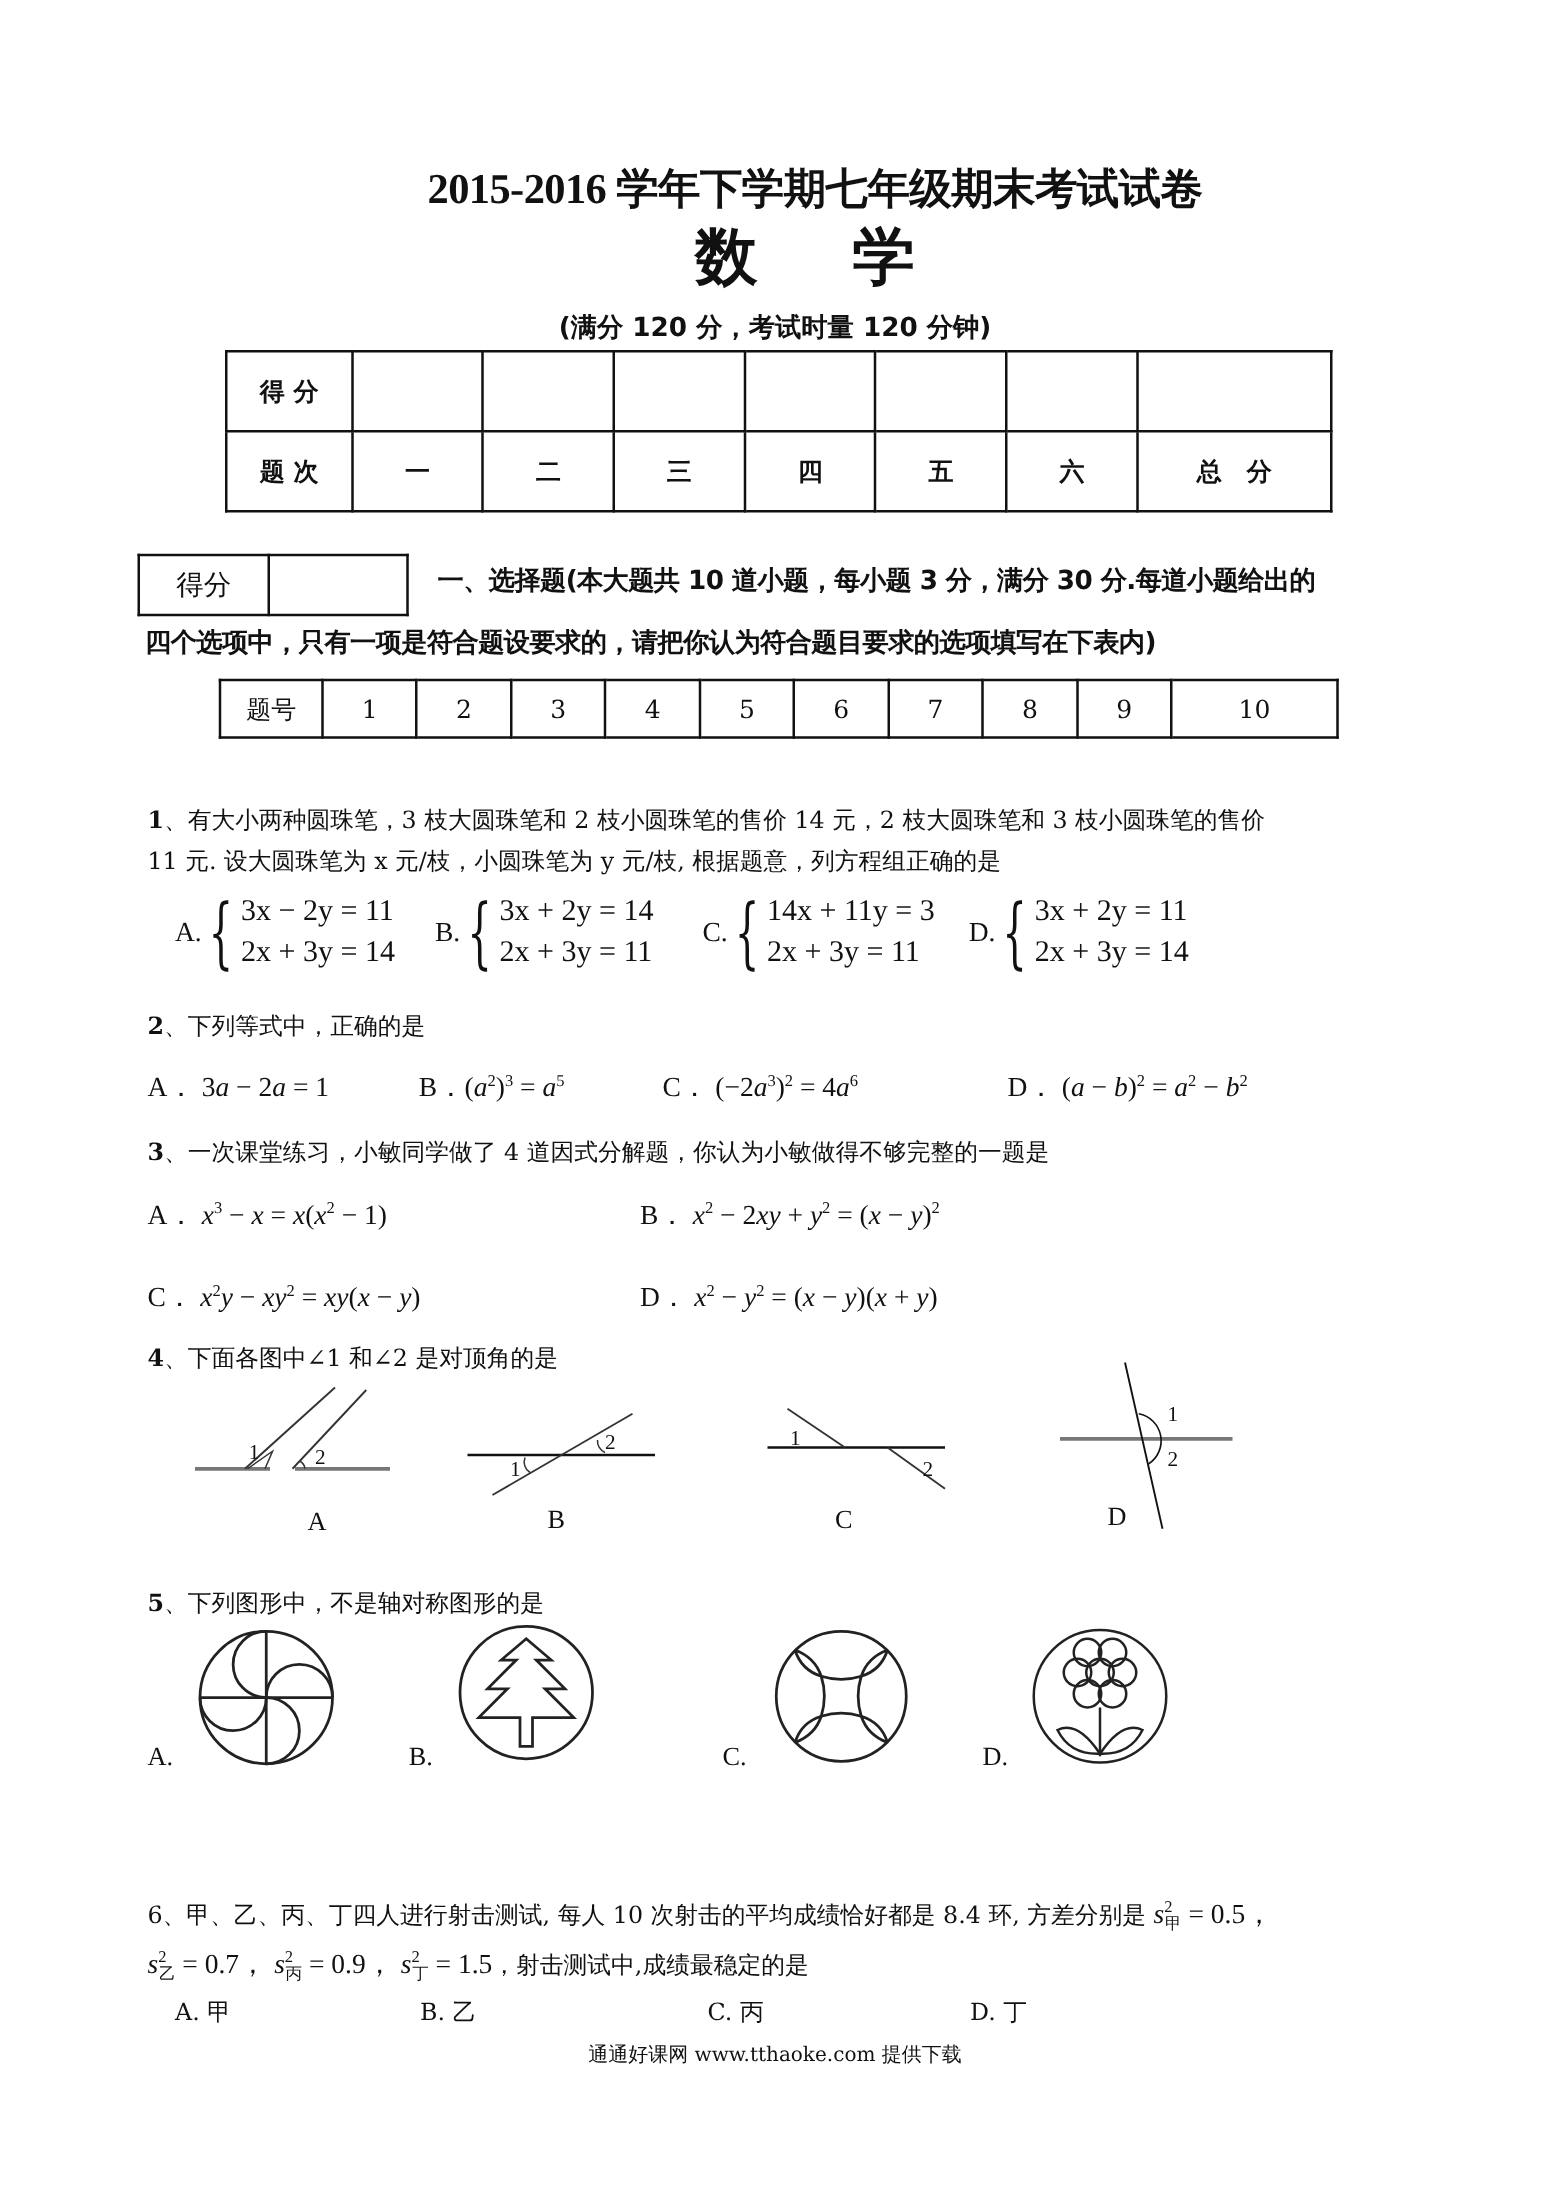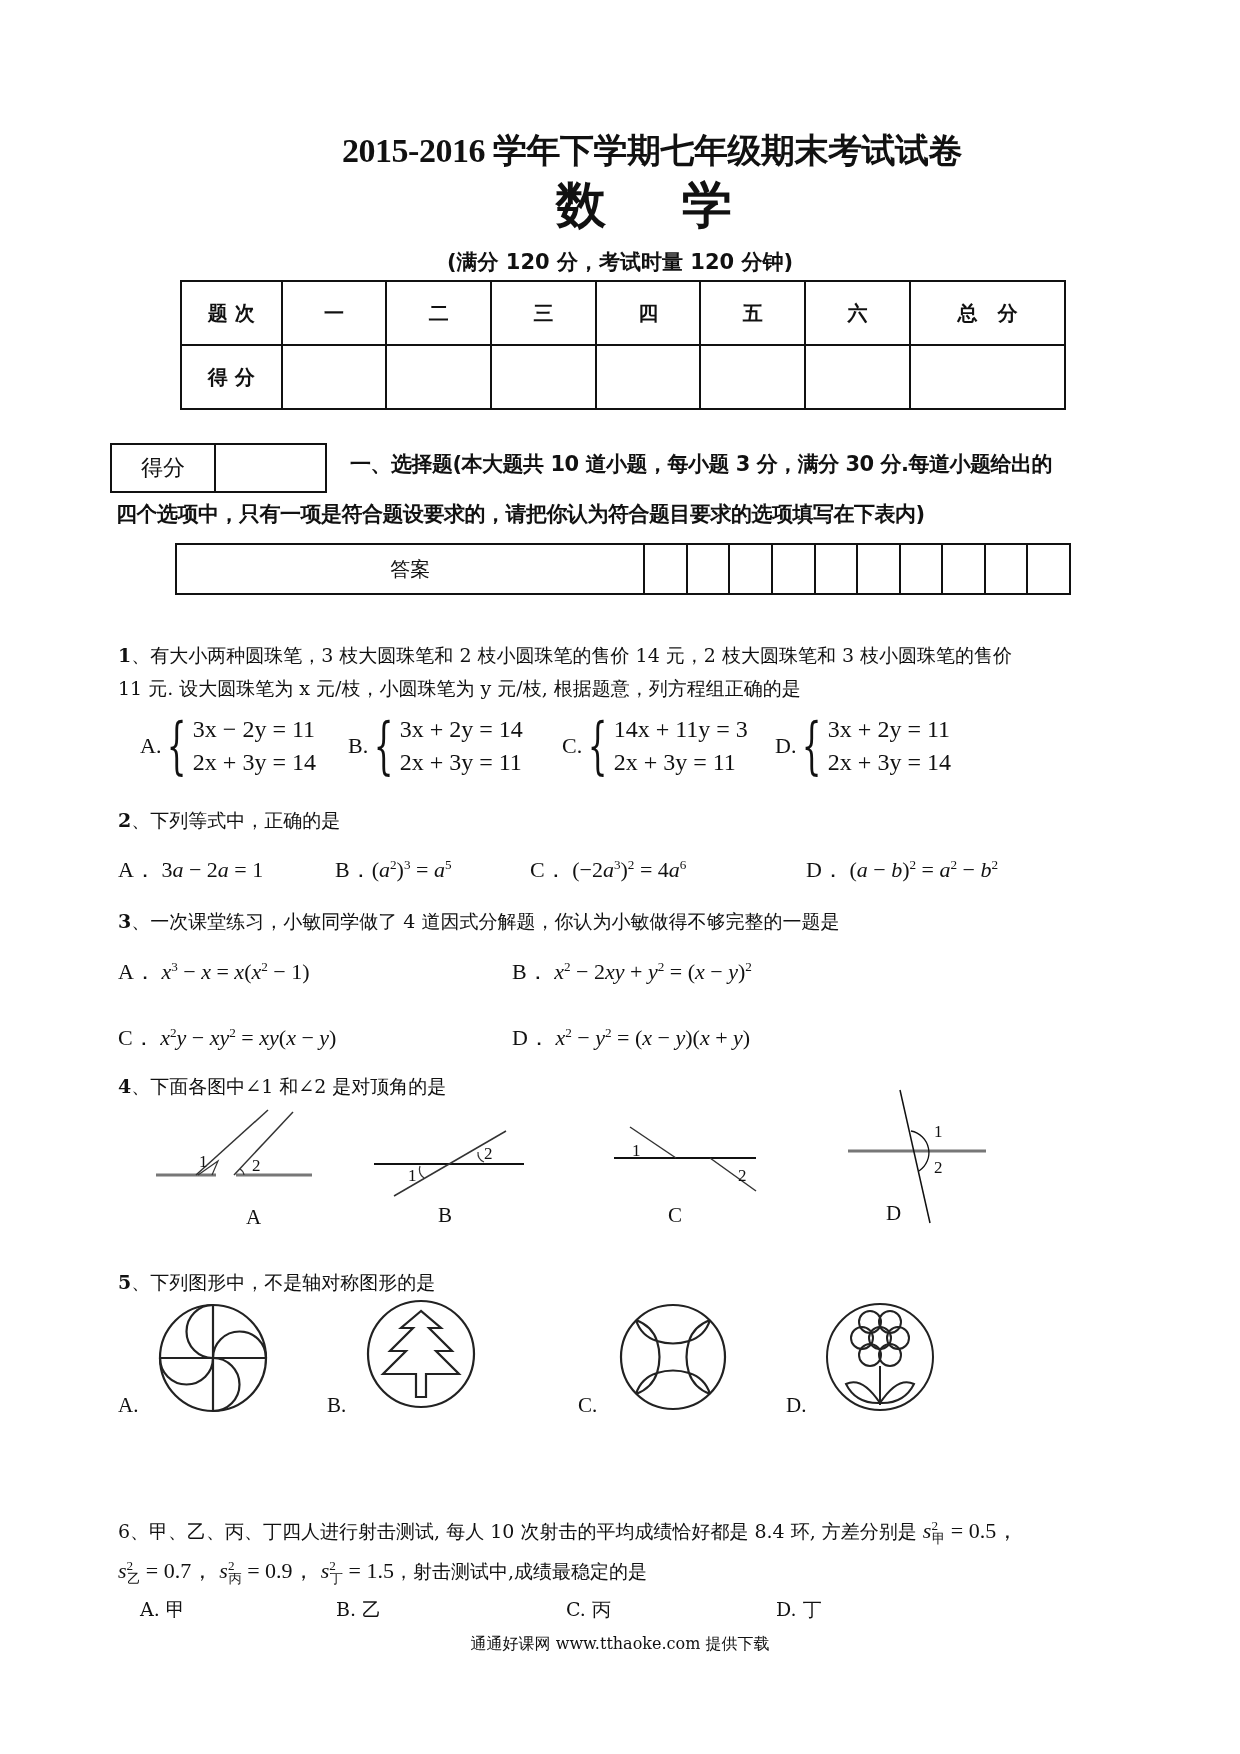--- a/index.html
+++ b/index.html
@@ -40,67 +40,67 @@
 
 <div class="abs title">2015-2016 学年下学期七年级期末考试试卷</div>
 <div class="abs subject">
   <span>数</span><span>学</span>
 </div>
 <div class="abs scoreinfo">(满分 120 分，考试时量 120 分钟)</div>
 
 <table class="abs tbl-summary">
   <tbody>
       <tr>
+    <td>得 分</td>
+    <td></td>
+    <td></td>
+    <td></td>
+    <td></td>
+    <td></td>
+    <td></td>
+    <td></td>
+  </tr>
+  <tr>
     <td style="width:96px">题 次</td>
     <td style="width:100px">一</td>
     <td style="width:100px">二</td>
     <td style="width:100px">三</td>
     <td style="width:100px">四</td>
     <td style="width:100px">五</td>
     <td style="width:100px">六</td>
     <td style="width:150px">总　分</td>
   </tr>
-  <tr>
-    <td>得 分</td>
-    <td></td>
-    <td></td>
-    <td></td>
-    <td></td>
-    <td></td>
-    <td></td>
-    <td></td>
-  </tr>
 </tbody>
   </table>
 
 <table class="abs scorebox">
   <tbody>
       <tr>
     <td style="width:100px">得分</td>
     <td></td>
   </tr>
 </tbody>
   </table>
 <div class="abs sec1-head">一、选择题(本大题共 10 道小题，每小题 3 分，满分 30 分.每道小题给出的</div>
 <div class="abs sec1-head2">四个选项中，只有一项是符合题设要求的，请把你认为符合题目要求的选项填写在下表内)</div>
 
 <table class="abs tbl-answers">
   <tbody>
-  <tr>
-    <td style="height:46px">答案</td>
-    <td></td>
-    <td></td>
-    <td></td>
-    <td></td>
-    <td></td>
-    <td></td>
-    <td></td>
-    <td></td>
-    <td></td>
-    <td></td>
+      <tr>
+    <td style="width:78px">题号</td>
+    <td>1</td>
+    <td>2</td>
+    <td>3</td>
+    <td>4</td>
+    <td>5</td>
+    <td>6</td>
+    <td>7</td>
+    <td>8</td>
+    <td>9</td>
+    <td>10</td>
   </tr>
 </tbody>
   </table>
 
 <div class="abs q" style="left:118px; top:643px;">
   <span class="qn">1</span><span>、有大小两种圆珠笔，3 枝大圆珠笔和 2 枝小圆珠笔的售价 14 元，2 枝大圆珠笔和 3 枝小圆珠笔的售价</span>
 </div>
 <div class="abs q" style="left:118px; top:676px;">11 元. 设大圆珠笔为 x 元/枝，小圆珠笔为 y 元/枝, 根据题意，列方程组正确的是</div>
 
 <div class="abs math sys" style="left:140px; top:715px;">

